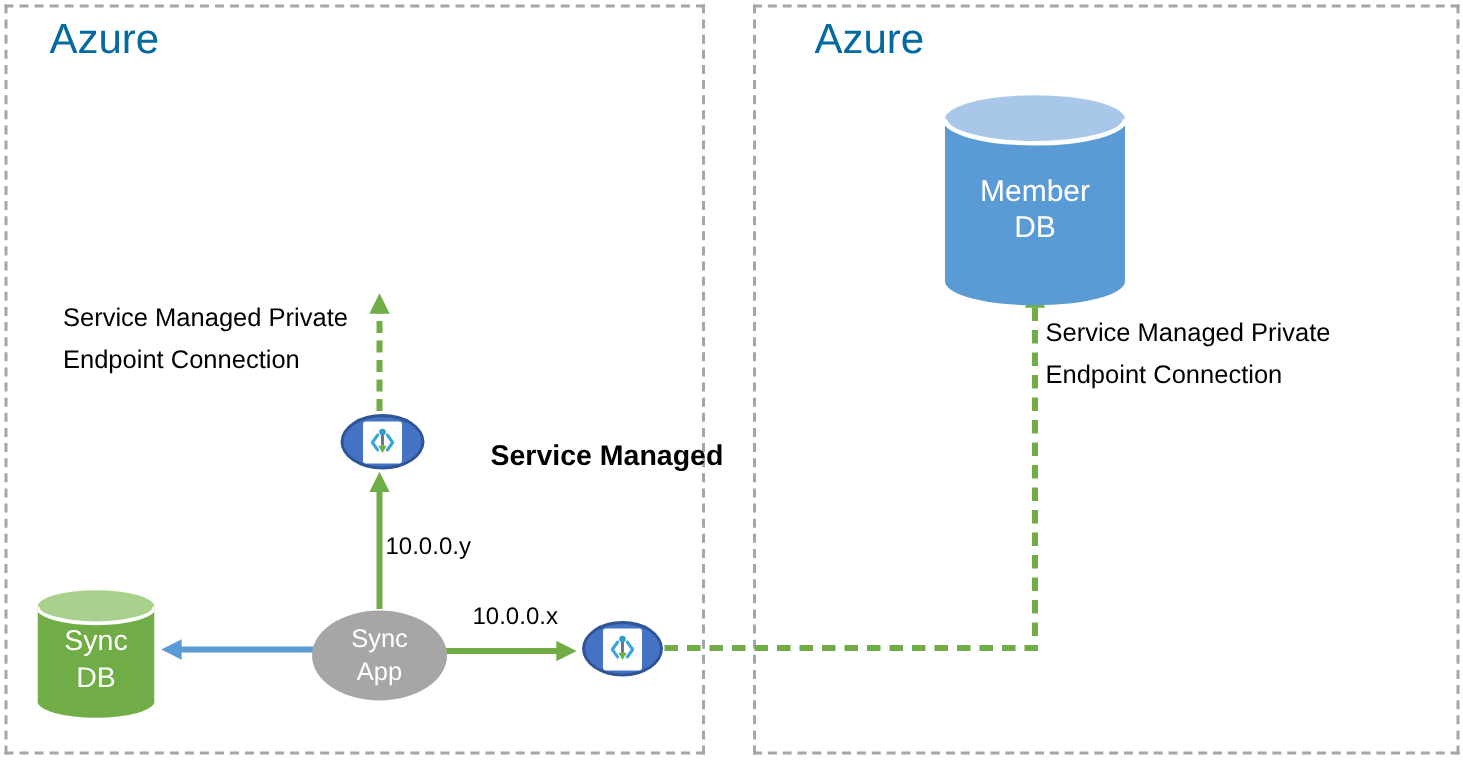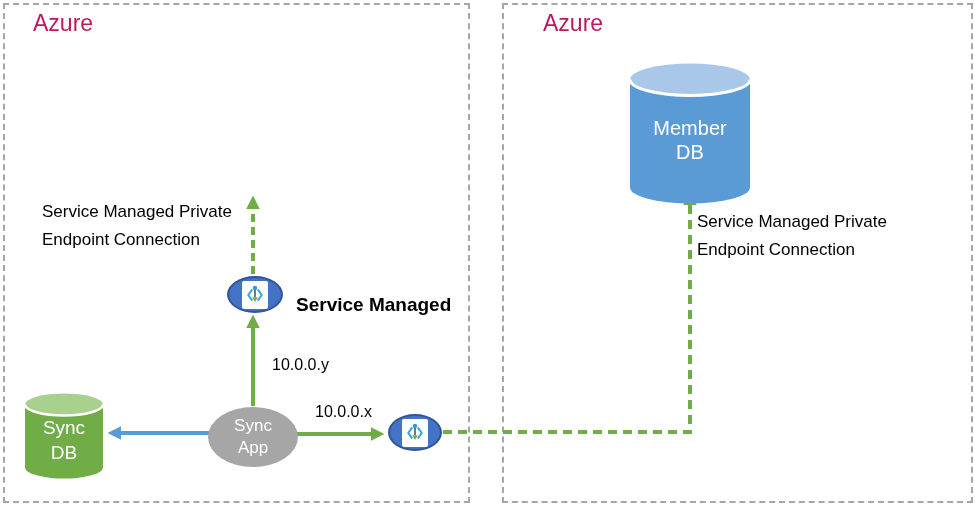--- a/index.html
+++ b/index.html
@@ -17,22 +17,22 @@
     overflow: hidden;
   }
   .azure-box {
     position: absolute;
     border: 2px dashed #a6a6a6;
     box-sizing: border-box;
     background: transparent;
   }
   .azure-box-label {
     position: absolute;
-    font-size: 23px;
-    color: #be185d;
+    font-size: 28px;
+    color: #0369a1;
     letter-spacing: 0px;
   }
   .node { position: absolute; }
   .cyl-label {
     position: absolute;
     left: 0; right: 0; top: 0; bottom: 0;
     display: flex;
     flex-direction: column;
     align-items: center;
     justify-content: center;
@@ -76,20 +76,21 @@
     position: absolute;
     font-size: 17px;
     line-height: 28px;
     color: #000000;
     white-space: nowrap;
   }
   .text-label.bold {
     font-weight: bold;
     font-size: 19px;
     line-height: 27px;
+    margin-left: 31px;
   }
   .ip-label {
     position: absolute;
     font-size: 16px;
     color: #000000;
     white-space: nowrap;
   }
   #arrow-layer {
     position: absolute;
     left: 0; top: 0;
@@ -195,16 +196,16 @@
 
   <div class="text-label" style="left:697px; top:208px;">
     <div>Service Managed Private</div>
     <div>Endpoint Connection</div>
   </div>
 
   <div class="text-label bold" style="left:296px; top:291px;">
     <div>Service Managed</div>
   </div>
 
-  <div class="ip-label" style="left:272px; top:356px;text-align:center;">10.0.0.y</div>
+  <div class="ip-label" style="left:257px; top:356px;text-align:center;">10.0.0.y</div>
   <div class="ip-label" style="left:315px; top:403px;">10.0.0.x</div>
 
 </div>
 
 </body></html>

